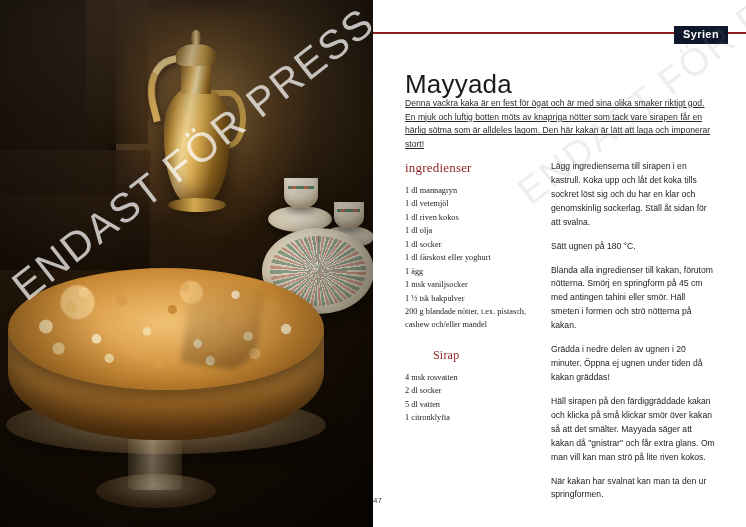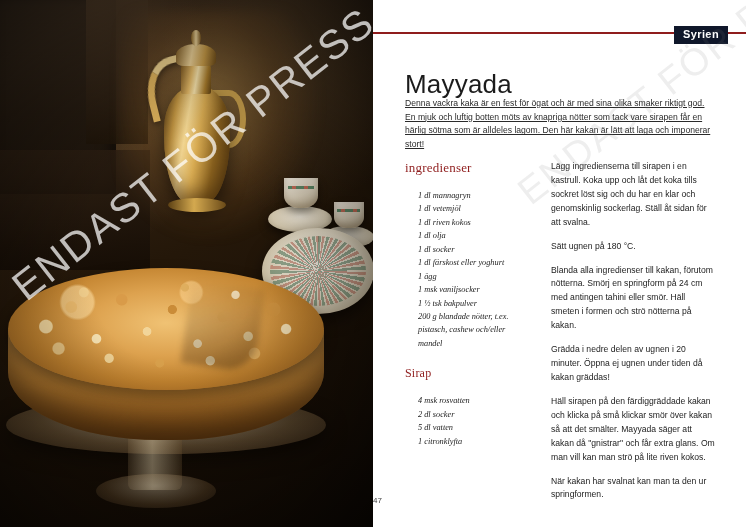--- a/index.html
+++ b/index.html
@@ -285,25 +285,25 @@
     width: 164px;
   }
 
   .sub-head {
     font-family: "Liberation Serif", serif;
     font-size: 13px;
     color: #8f1d1d;
     margin: 0 0 8px 0;
     letter-spacing: .2px;
   }
-  .sub-head.small { font-size: 12px; margin-top: 16px; }
+  .sub-head.small { font-size: 12px; margin-top: 16px; margin-left: 28px; }
 
   .ing-list {
     list-style: none;
-    margin: 13px; padding: 0; font-style: italic;
+    margin: 0; padding: 0;
   }
   .ing-list li {
     font-family: "Liberation Serif", serif;
     font-size: 8.3px;
     line-height: 1.62;
     color: #222222;
   }
 
   .body-p {
     font-size: 8.6px;
@@ -411,21 +411,21 @@
         <li>4 msk rosvatten</li>
         <li>2 dl socker</li>
         <li>5 dl vatten</li>
         <li>1 citronklyfta</li>
       </ul>
     </div>
 
     <div class="col-right">
       <p class="body-p">Lägg ingredienserna till sirapen i en kastrull. Koka upp och låt det koka tills sockret löst sig och du har en klar och genomskinlig sockerlag. Ställ åt sidan för att svalna.</p>
       <p class="body-p">Sätt ugnen på 180 °C.</p>
-      <p class="body-p">Blanda alla ingredienser till kakan, förutom nötterna. Smörj en springform på 24 cm med antingen tahini eller smör. Häll smeten i formen och strö nötterna på kakan.</p>
+      <p class="body-p">Blanda alla ingredienser till kakan, förutom nötterna. Smörj en springform på 45 cm med antingen tahini eller smör. Häll smeten i formen och strö nötterna på kakan.</p>
       <p class="body-p">Grädda i nedre delen av ugnen i 20 minuter. Öppna ej ugnen under tiden då kakan gräddas!</p>
       <p class="body-p">Häll sirapen på den färdiggräddade kakan och klicka på små klickar smör över kakan så att det smälter. Mayyada säger att kakan då "gnistrar" och får extra glans. Om man vill kan man strö på lite riven kokos.</p>
       <p class="body-p">När kakan har svalnat kan man ta den ur springformen.</p>
     </div>
 
     <div class="wm-recipe">ENDAST FÖR PRESS</div>
 
     <div class="page-num">47</div>
   </div>
 

